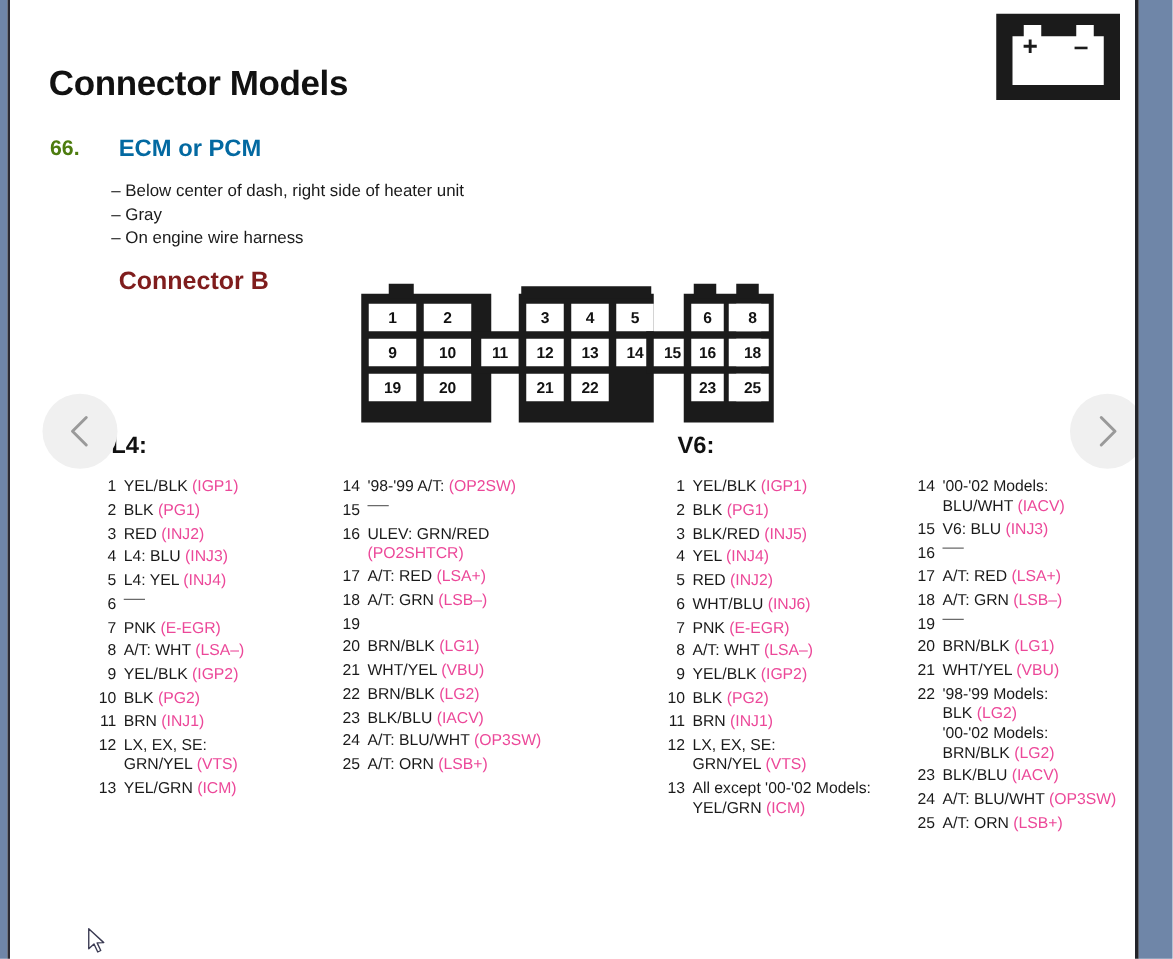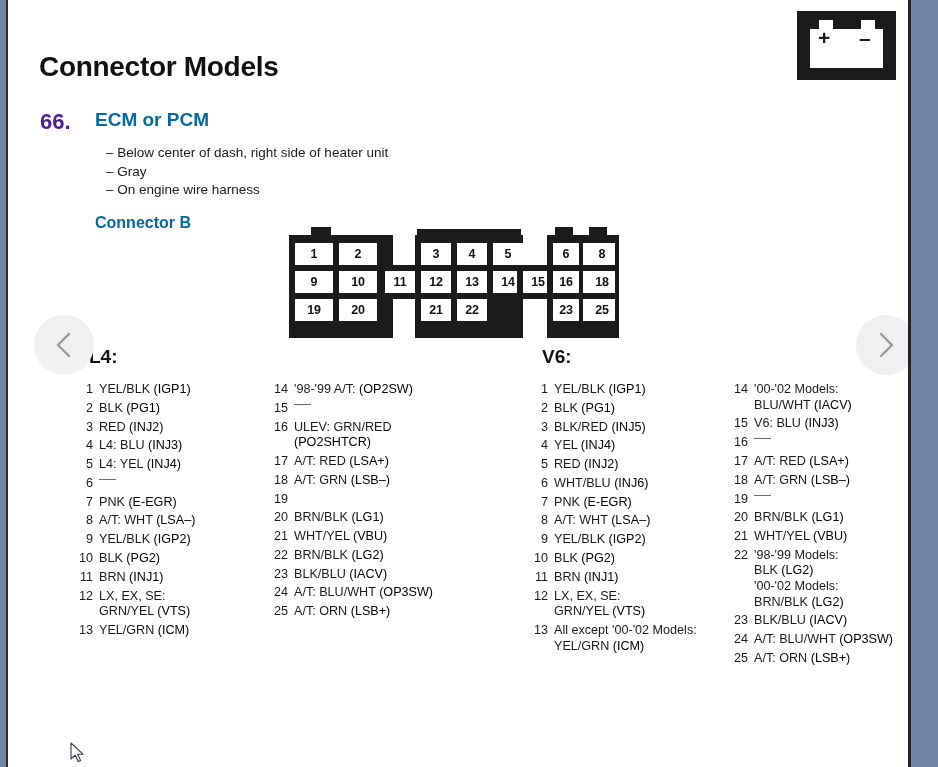--- a/index.html
+++ b/index.html
@@ -87,44 +87,44 @@
     position: absolute;
     left: 31px; top: 51px;
     font-size: 28px;
     font-weight: bold;
     letter-spacing: -0.3px;
     color: #111111;
   }
   #section-number {
     position: absolute;
     left: 32px; top: 109px;
-    font-size: 22px;
-    font-weight: bold;
-    color: #4c1d95;
+    font-size: 17px;
+    font-weight: bold;
+    color: #4d7c0f;
   }
   #section-title {
     position: absolute;
     left: 87px; top: 109px;
     font-size: 19px;
     font-weight: bold;
     color: #0369a1;
   }
   #section-notes {
     position: absolute;
     left: 81px; top: 144px;
     font-size: 13.5px;
     line-height: 18.5px;
     color: #1a1a1a;
   }
   #connector-label {
     position: absolute;
     left: 87px; top: 214px;
-    font-size: 16px;
-    font-weight: bold;
-    color: #0369a1;
+    font-size: 20px;
+    font-weight: bold;
+    color: #7f1d1d;
   }
 
   
   #connector-diagram {
     position: absolute;
     left: 281px; top: 233px;
     width: 330px; height: 105px;
   }
   .blk { position: absolute; background: #1b1b1b; }
   .cell {
@@ -167,21 +167,21 @@
     text-align: right;
     padding-right: 6px;
     color: #1a1a1a;
     white-space: nowrap;
   }
   .pin-desc {
     flex: 1 1 auto;
     color: #1a1a1a;
     white-space: pre-line;
   }
-  .pin-desc .code { color: #000000; margin-top: 16px; }
+  .pin-desc .code { color: #ec4899; margin-top: 16px; }
   .pin-desc .dash {
     display: inline-block;
     width: 17px;
     border-top: 1.5px solid #6a6a6a;
     vertical-align: middle;
     position: relative;
     top: -4px;
   }
 
   
@@ -219,21 +219,21 @@
       <div class="nub pos"></div>
       <div class="nub neg"></div>
       <div class="bat-inner"></div>
       <div class="sym plus">+</div>
       <div class="sym minus">–</div>
     </div>
 
     <div id="page-title">Connector Models</div>
     <div id="section-number">66.</div>
     <div id="section-title">ECM or PCM</div>
-    <div id="section-notes" style="white-space:pre-line;margin-left:17px;">– Below center of dash, right side of heater unit
+    <div id="section-notes" style="white-space:pre-line;">– Below center of dash, right side of heater unit
 – Gray
 – On engine wire harness</div>
     <div id="connector-label">Connector B</div>
 
     <div id="connector-diagram">
         <div class="blk" style="left: 0px; top: 2px; width: 104px; height: 103px;"></div>
         <div class="blk" style="left: 22px; top: -6px; width: 20px; height: 12px;"></div>
         <div class="cell" style="left: 6px; top: 10px; width: 38px; height: 22px;">1</div>
         <div class="cell" style="left: 50px; top: 10px; width: 38px; height: 22px;">2</div>
         <div class="cell" style="left: 6px; top: 38px; width: 38px; height: 22px;">9</div>

